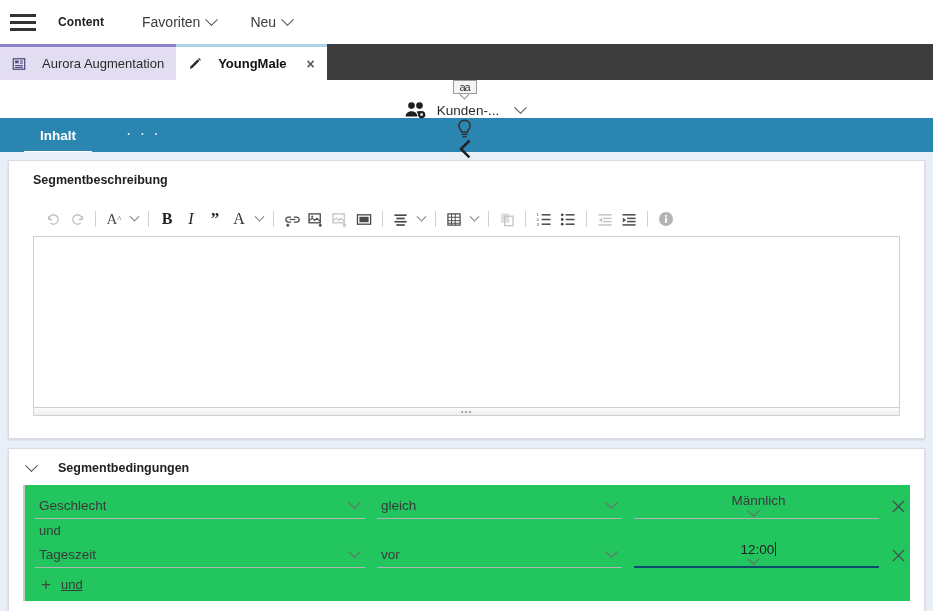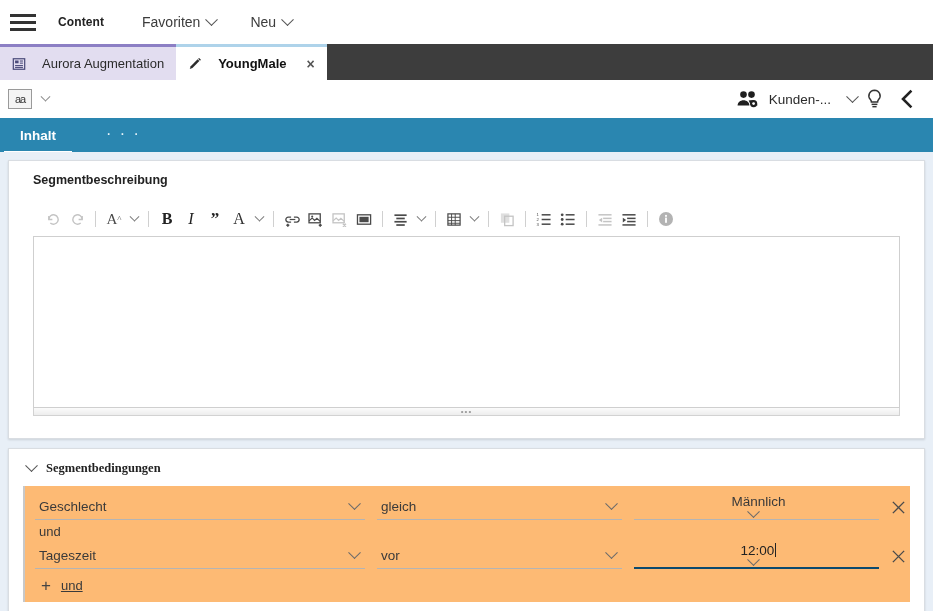--- a/index.html
+++ b/index.html
@@ -51,39 +51,40 @@
   .wtab.inactive { background: #e2ddf0; color: #2b2b2b; border-top: 3px solid #8c7fc4; }
   .wtab.active { background: #ffffff; color: #111; font-weight: bold; border-top: 3px solid #aed3ea; align-items: center; }
   .wtab .close { color: #555; font-size: 14px; margin-left: 4px; line-height: 1; }
   .tabicon { width: 14px; height: 14px; flex: none; }
 
   
   .subbar {
     height: 38px; background: #fff;
     display: flex; align-items: center;
     padding: 0 12px 0 8px;
+    flex-direction: column;
   }
   .lang-btn {
     width: 24px; height: 20px; border: 1px solid #9a9a9a;
     display: flex; align-items: center; justify-content: center;
     font-size: 11px; color: #333; background: #f4f4f4; cursor: pointer;
     letter-spacing: -1px;
   }
   .subbar .spacer { flex: 1 1 auto; }
   .user-block {
     display: flex; align-items: center; gap: 9px;
     font-size: 13.5px; color: #2b2b2b; cursor: pointer;
   }
   .icon-btn { display: flex; align-items: center; justify-content: center; cursor: pointer; }
 
   
   .tealbar {
     height: 34px; background: #2a86b0;
     display: flex; align-items: flex-end;
-    padding-left: 4px;
+    padding-left: 24px;
     gap: 24px;
   }
   .teal-tab {
     color: #fff; font-size: 13.5px; font-weight: bold;
     padding: 0 16px 7px 16px; cursor: pointer;
     border-bottom: 3px solid transparent;
   }
   .teal-tab.sel { border-bottom-color: #ffffff; }
   .teal-more {
     color: #eaf4f9; font-size: 16px; letter-spacing: 2px;
@@ -120,29 +121,29 @@
     margin: 0 0 0 0;
   }
   .rte-grip {
     height: 8px; background: linear-gradient(#fbfbfb,#ededed);
     border: 1px solid #d2d2d2; border-top: none;
     display: flex; align-items: center; justify-content: center;
   }
   .rte-grip span { font-size: 8px; color: #9a9a9a; letter-spacing: 1px; line-height: 6px; }
 
   
-  .sec-head { display: flex; align-items: center; gap: 10px; margin: 2px 0 10px 4px; font-family: Liberation Serif, serif; }
+  .sec-head { display: flex; align-items: center; gap: 22px; margin: 2px 0 10px 4px; }
   .sec-head .title { font-size: 12.5px; font-weight: bold; color: #222; }
   .collapse-chev {
     width: 9px; height: 9px; border-right: 1.5px solid #555; border-bottom: 1.5px solid #555;
     transform: rotate(45deg) translate(-2px,-2px); cursor: pointer;
   }
 
   .group {
-    background: #fdba74; border-left: 2px solid #c8c8c8;
+    background: #22c55e; border-left: 2px solid #c8c8c8;
     padding: 6px 8px 6px 10px;
   }
   .cond-row { display: flex; align-items: center; gap: 12px; padding: 2px 0; }
   .sel {
     position: relative; flex: none;
     border-bottom: 1px solid #b4b4b4;
     height: 26px; display: flex; align-items: center;
     background: transparent; cursor: pointer;
   }
   .sel.w1 { width: 330px; }

